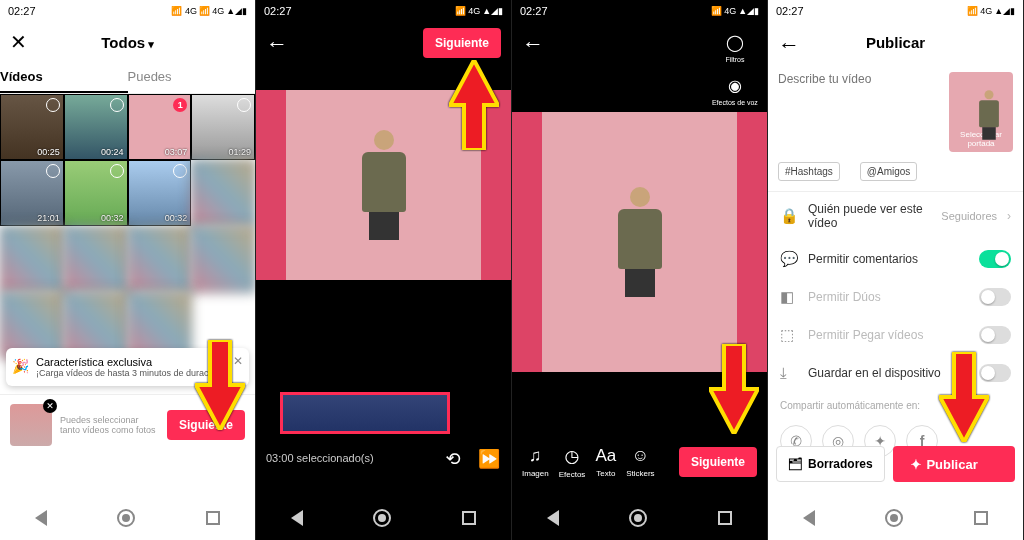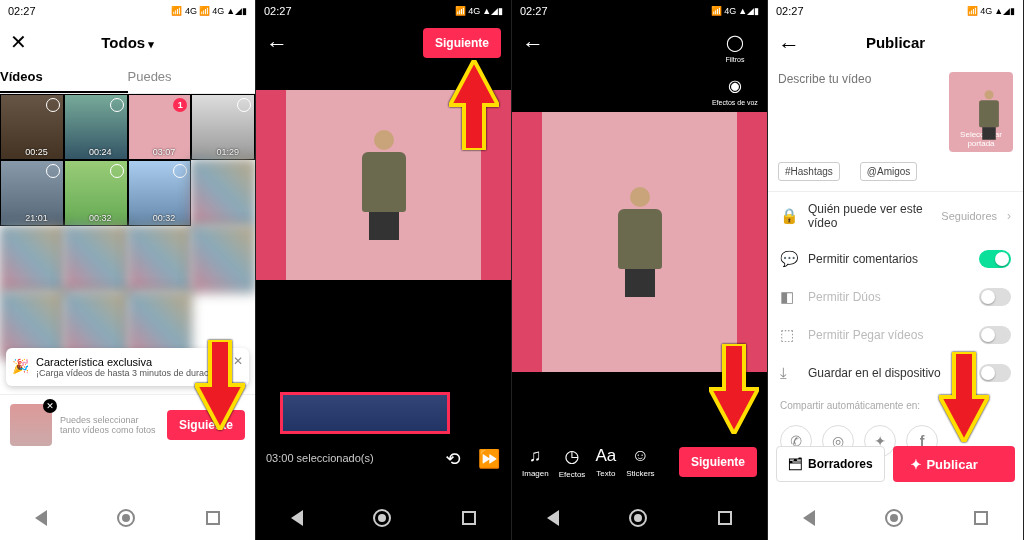--- a/index.html
+++ b/index.html
@@ -12,21 +12,21 @@
   .hdr{height:40px;display:flex;align-items:center;justify-content:space-between;padding:0 10px;font-size:15px;position:relative}
   .hdr .title{position:absolute;left:0;right:0;text-align:center;font-weight:600;pointer-events:none}
   .x{font-size:20px;font-weight:300}
   .back{font-size:22px}
   .chev{font-size:11px;margin-left:3px}
   .tabs{display:flex;height:32px;border-bottom:1px solid #eee}
   .tab{flex:1;text-align:left;font-size:13px;line-height:30px;color:#888}
   .tab.active{color:#000;font-weight:600;border-bottom:2px solid #000}
   .grid{flex:1;display:flex;flex-wrap:wrap;align-content:flex-start;overflow:hidden}
   .cell{width:25%;height:66px;position:relative;background:#333;border:1px solid #000;background-size:cover;background-position:center}
-  .cell .dur{position:absolute;right:15px;bottom:2px;font-size:9px;color:#fff;text-shadow:0 0 2px #000}
+  .cell .dur{position:absolute;right:3px;bottom:2px;font-size:9px;color:#fff;text-shadow:0 0 2px #000}
   .cell .ring{position:absolute;right:3px;top:3px;width:14px;height:14px;border:1.5px solid #fff;border-radius:50%}
   .cell .badge{position:absolute;right:3px;top:3px;width:14px;height:14px;border-radius:50%;background:#fe2c55;color:#fff;font-size:9px;text-align:center;line-height:14px;font-weight:700}
   .blur{filter:blur(6px);background:linear-gradient(45deg,#c89,#8ab,#ba8)}
   .promo{position:absolute;left:6px;right:6px;bottom:154px;background:#fff;color:#000;border-radius:6px;padding:8px 24px 8px 30px;box-shadow:0 2px 6px rgba(0,0,0,.2)}
   .promo .pt{font-size:11px;font-weight:400}
   .promo .ps{font-size:9px;color:#555}
   .promo .px{position:absolute;right:6px;top:6px;color:#888;font-size:12px}
   .promo .pi{position:absolute;left:6px;top:10px;font-size:14px}
   .selrow{position:absolute;bottom:86px;left:0;right:0;height:60px;border-top:1px solid #eee;display:flex;align-items:center;padding:0 10px;gap:8px;background:#fff}
   .thumb{width:42px;height:42px;background:#e6a8b0;border-radius:4px;position:relative;background-image:linear-gradient(#d99,#caa)}

